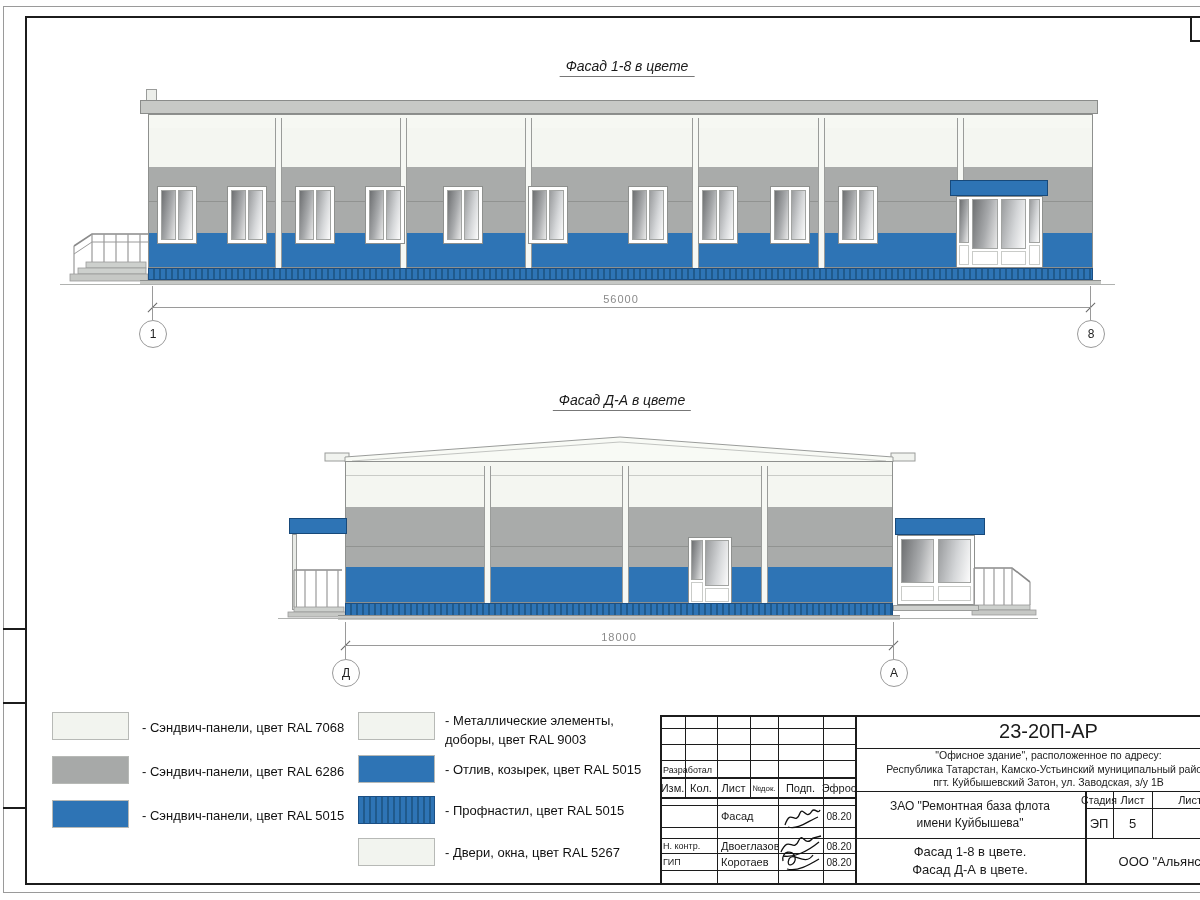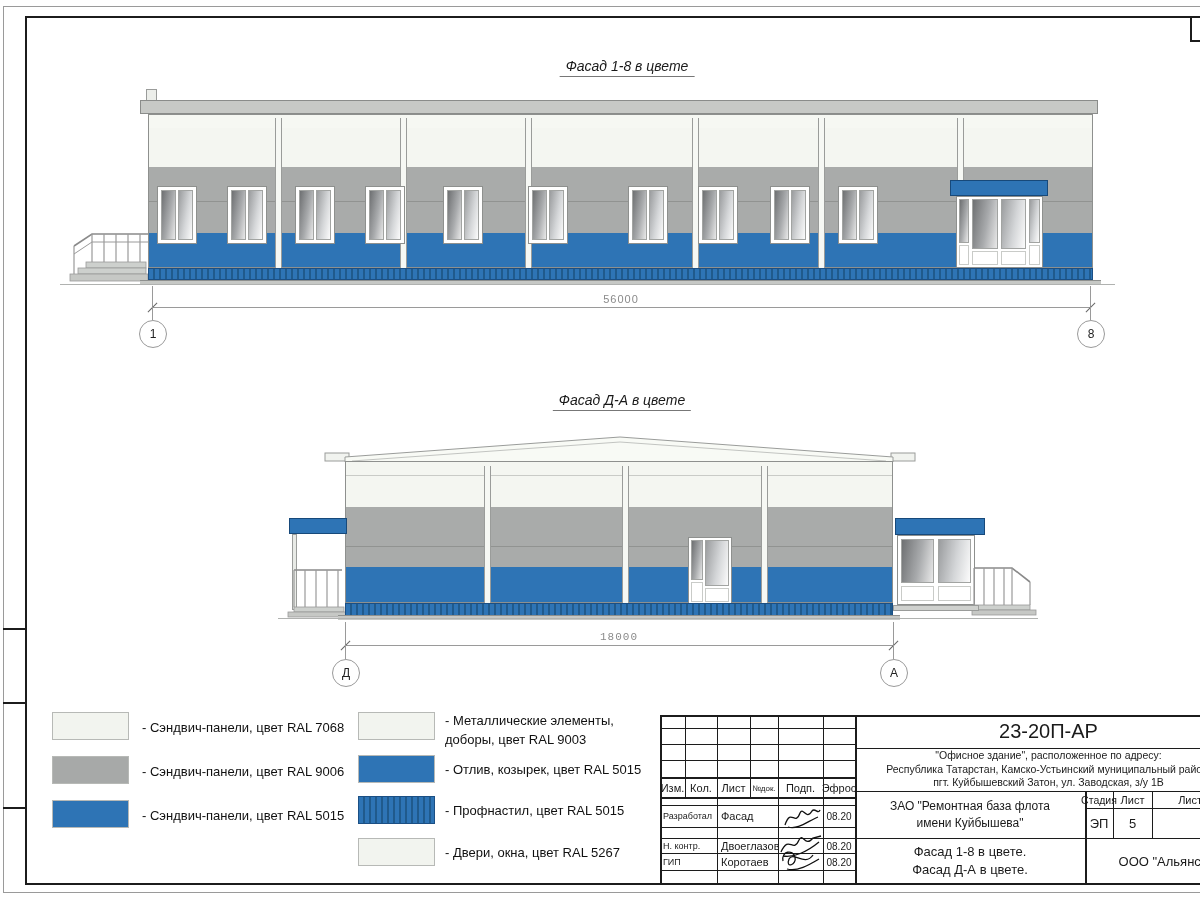--- a/index.html
+++ b/index.html
@@ -253,37 +253,37 @@
     <div class="plinth" style="left:345px;top:603px;width:548px;height:13px;"></div>
     <div class="ground" style="left:338px;top:615px;width:562px;"></div>
     <div class="gline" style="left:278px;top:618px;width:760px;"></div>
 
     <div>
       <div class="ext" style="left:345px;top:622px;height:34px;"></div>
       <div class="ext" style="left:893px;top:622px;height:34px;"></div>
       <div class="dline" style="left:345px;top:645px;width:549px;"></div>
       <div class="tick" style="left:339px;top:645px;"></div>
       <div class="tick" style="left:887px;top:645px;"></div>
-      <div class="dimtxt" style="left:619px;top:631px;font-family:Liberation Mono, monospace;">18000</div>
+      <div class="dimtxt" style="left:619px;top:631px;">18000</div>
       <div class="ext" style="left:345px;top:645px;height:14px;"></div>
       <div class="ext" style="left:893px;top:645px;height:14px;"></div>
       <div class="axis" style="left:332px;top:659px;">
           <span>Д</span>
         </div>
       <div class="axis" style="left:880px;top:659px;">
           <span>А</span>
         </div>
     </div>
   </div>
 
   <div>
     <div class="swatch" style="left: 52px; top: 712px; background: rgb(242, 244, 239);"></div>
     <div class="lg-label" style="left:142px;top:719px;">- Сэндвич-панели, цвет RAL 7068</div>
     <div class="swatch" style="left: 52px; top: 756px; background: rgb(167, 169, 168);"></div>
-    <div class="lg-label" style="left:142px;top:763px;">- Сэндвич-панели, цвет RAL 9006</div>
+    <div class="lg-label" style="left:142px;top:763px;">- Сэндвич-панели, цвет RAL 6286</div>
     <div class="swatch" style="left: 52px; top: 800px; background: rgb(46, 116, 181);"></div>
     <div class="lg-label" style="left:142px;top:807px;">- Сэндвич-панели, цвет RAL 5015</div>
 
     <div class="swatch" style="left: 358px; top: 712px; background: rgb(242, 244, 239);"></div>
     <div class="lg-label" style="left:445px;top:712px;">- Металлические элементы,
 доборы, цвет RAL 9003</div>
     <div class="swatch" style="left: 358px; top: 755px; background: rgb(46, 116, 181);"></div>
     <div class="lg-label" style="left:445px;top:761px;">- Отлив, козырек, цвет RAL 5015</div>
     <div class="swatch striped" style="left:358px;top:796px;"></div>
     <div class="lg-label" style="left:445px;top:802px;">- Профнастил, цвет RAL 5015</div>
@@ -323,21 +323,21 @@
     <div class="tb-line-v" style="left:1113px;top:791px;height:47px;"></div>
     <div class="tb-line-v" style="left:1152px;top:791px;height:47px;"></div>
 
     <div class="tb-txt" style="left:660px;top:779px;width:25px;height:18px;font-size:11px;">Изм.</div>
     <div class="tb-txt" style="left:685px;top:779px;width:32px;height:18px;font-size:11px;">Кол.</div>
     <div class="tb-txt" style="left:717px;top:779px;width:33px;height:18px;font-size:11px;">Лист</div>
     <div class="tb-txt" style="left:750px;top:779px;width:28px;height:18px;font-size:8px;">№док.</div>
     <div class="tb-txt" style="left:778px;top:779px;width:45px;height:18px;font-size:11px;">Подп.</div>
     <div class="tb-txt" style="left:823px;top:779px;width:32px;height:18px;font-size:11px;">Эфрос</div>
 
-    <div class="tb-txt tb-left" style="left:663px;top:806px;width:54px;height:20px;font-size:9px;">Разработал</div>
+    <div class="tb-txt tb-left" style="left:663px;top:760px;width:54px;height:20px;font-size:9px;">Разработал</div>
     <div class="tb-txt tb-left" style="left:721px;top:806px;width:56px;height:20px;font-size:11px;">Фасад</div>
     <div class="tb-txt" style="left:823px;top:806px;width:32px;height:20px;font-size:10px;">08.20</div>
     <div class="tb-txt tb-left" style="left:663px;top:839px;width:54px;height:14px;font-size:9px;">Н. контр.</div>
     <div class="tb-txt tb-left" style="left:721px;top:839px;width:58px;height:14px;font-size:11px;">Двоеглазов</div>
     <div class="tb-txt" style="left:823px;top:839px;width:32px;height:14px;font-size:10px;">08.20</div>
     <div class="tb-txt tb-left" style="left:663px;top:854px;width:54px;height:16px;font-size:9px;">ГИП</div>
     <div class="tb-txt tb-left" style="left:721px;top:854px;width:50px;height:16px;font-size:11px;">Коротаев</div>
     <div class="tb-txt" style="left:823px;top:854px;width:32px;height:16px;font-size:10px;">08.20</div>
 
     <svg style="left:782px;top:803px;" width="40" height="28" viewBox="0 0 40 28">

